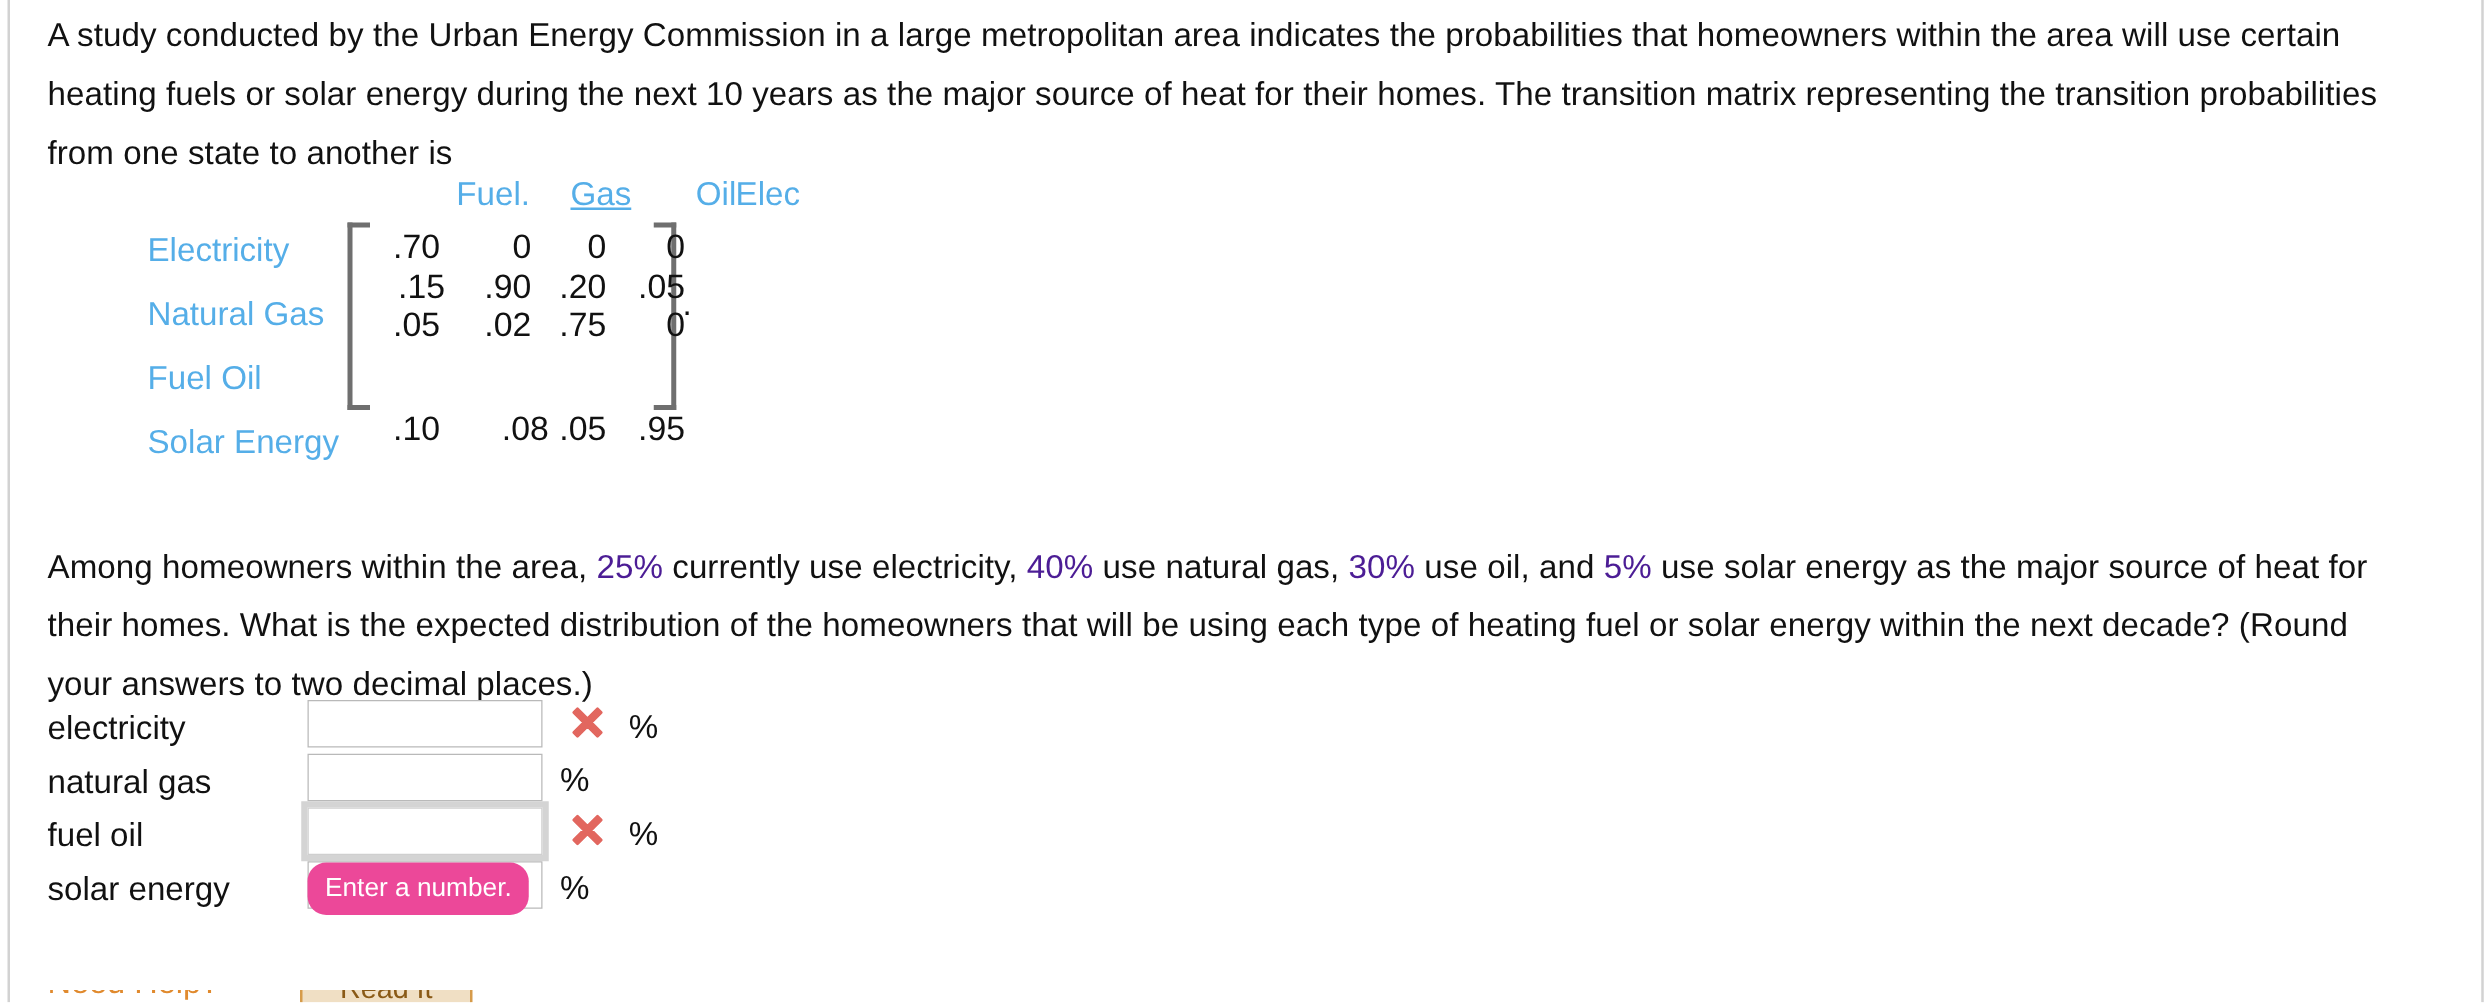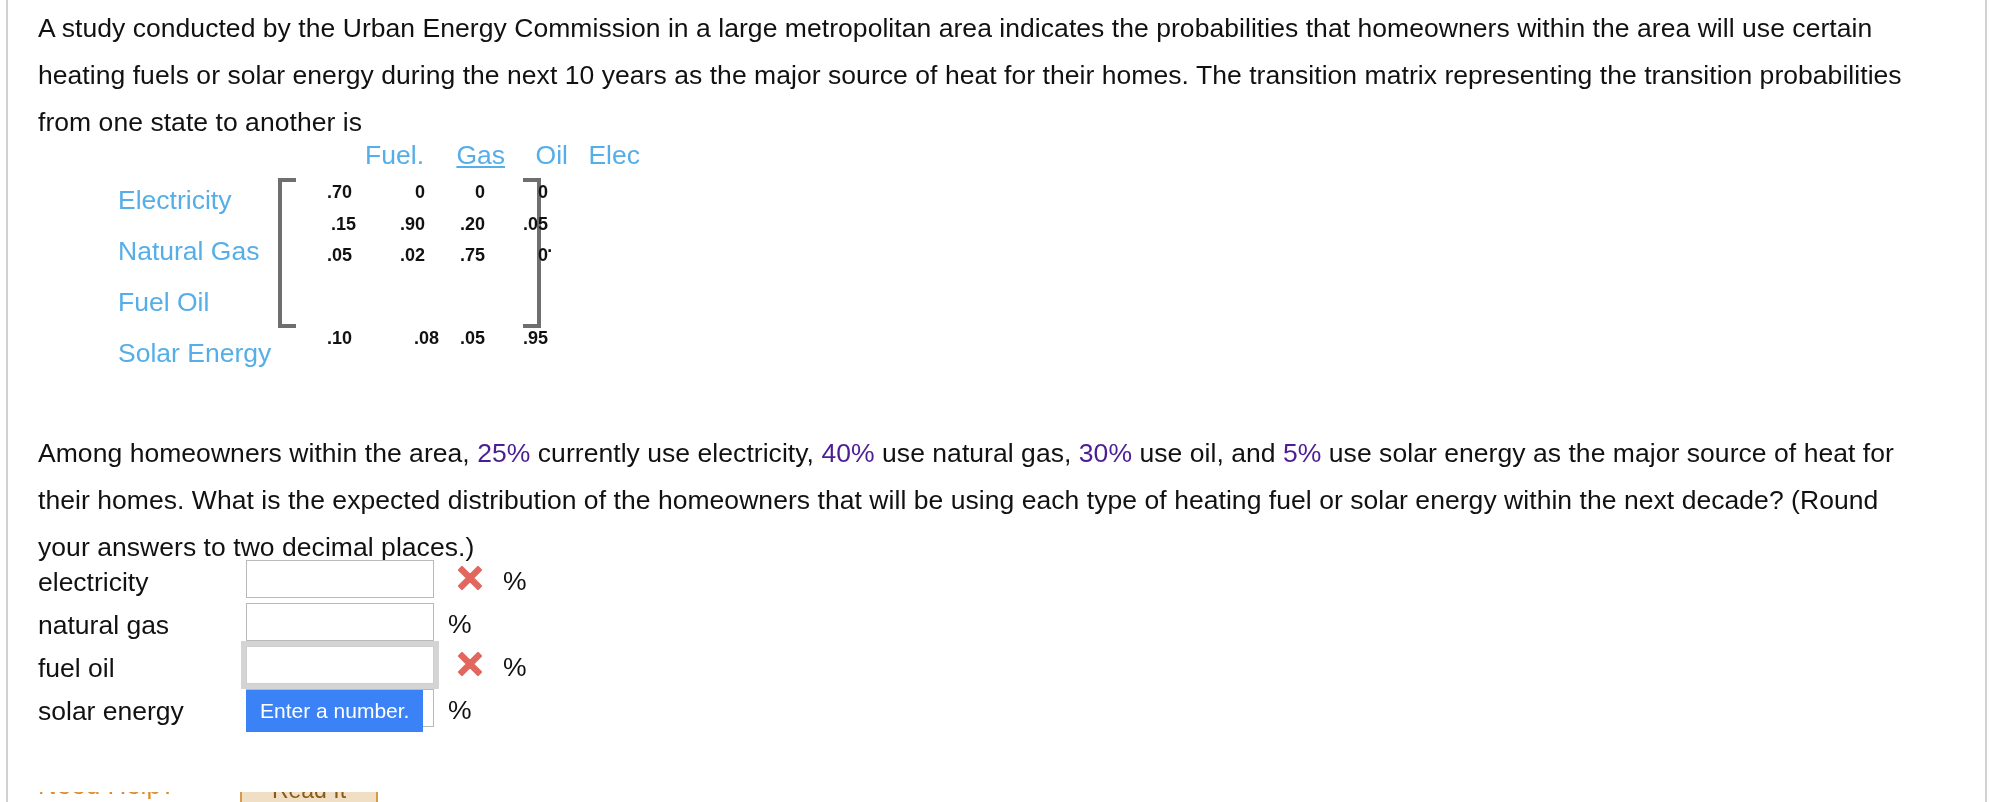--- a/index.html
+++ b/index.html
@@ -71,26 +71,25 @@
     text-align: left;
   }
   .col-head {
     position: absolute;
     top: 0px;
     text-align: right;
     width: 90px;
   }
   .mnum {
     position: absolute;
-    font-size: 18px;
+    font-size: 27px;
     color: #111111;
     text-align: right;
     width: 62px;
     white-space: nowrap;
-    font-weight: bold;
   }
   .bracket {
     position: absolute;
     width: 14px;
     border-top: 4px solid #6f6f6f;
     border-bottom: 4px solid #6f6f6f;
   }
   .bracket.l { border-left: 4px solid #6f6f6f; }
   .bracket.r { border-right: 4px solid #6f6f6f; }
   #matrix-period {
@@ -142,27 +141,28 @@
     font-size: 26.5px;
     color: #111111;
   }
   .pct.with-x { left: 465px; }
   .pct.no-x   { left: 410px; }
 
   #tooltip {
     position: absolute;
     left: 208px;
     top: 44px;
-    background: #3b82f6;
+    background: #ec4899;
     color: #ffffff;
     font-size: 21px;
     line-height: 1;
     padding: 10px 14px 11px 14px;
     white-space: nowrap;
     z-index: 30;
+    border-radius: 15px;
   }
 
   
   #footer-clip {
     position: absolute;
     left: 0;
     top: 792px;
     width: 700px;
     height: 10px;
     overflow: hidden;
@@ -200,21 +200,21 @@
   <div class="rail right"></div>
 
   <div class="content">
 
     <div class="para" id="intro-para">A study conducted by the Urban Energy Commission in a large metropolitan area indicates the probabilities that homeowners within the area will use certain heating fuels or solar energy during the next 10 years as the major source of heat for their homes. The transition matrix representing the transition probabilities from one state to another is</div>
 
     <div id="matrix-block">
 
       <div class="blue col-head" style="left:296px;">Fuel.</div>
       <div class="blue col-head" style="left:377px;text-decoration:underline;">Gas</div>
-      <div class="blue col-head" style="left:440px;">Oil</div>
+      <div class="blue col-head" style="left:461px;">Oil</div>
       <div class="blue col-head" style="left:512px;">Elec</div>
 
       <div class="blue row-label" style="top:45px;">Electricity</div>
       <div class="blue row-label" style="top:96px;">Natural Gas</div>
       <div class="blue row-label" style="top:147px;">Fuel Oil</div>
       <div class="blue row-label" style="top:198px;">Solar Energy</div>
 
       <div class="bracket l" style="left:240px; top:38px; height:142px;"></div>
 
       <div class="bracket r" style="left:485px; top:38px; height:142px;"></div>

